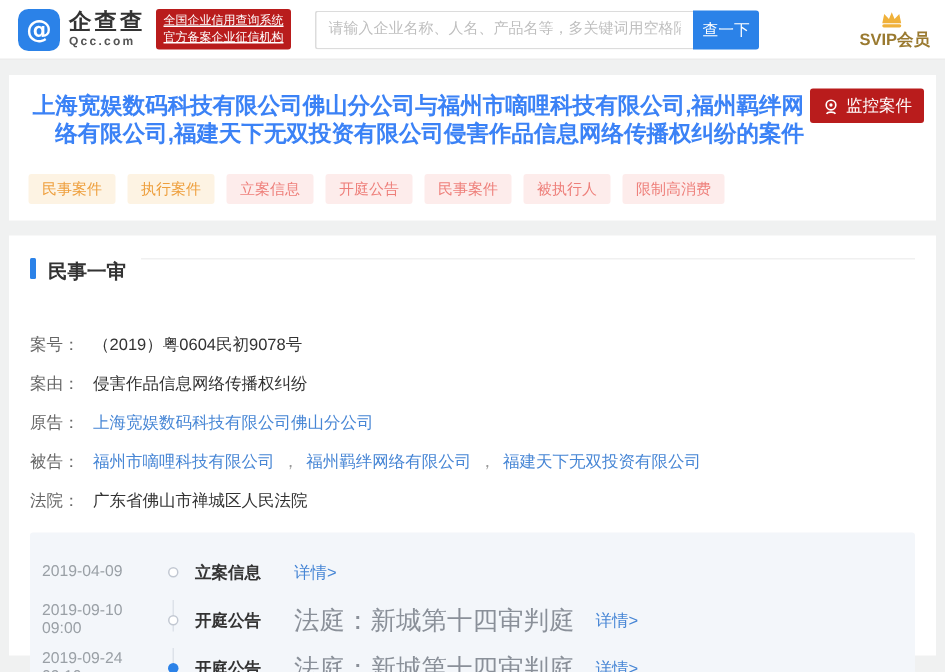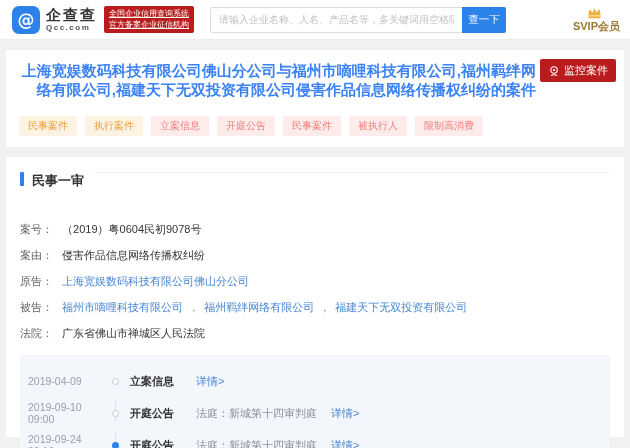--- a/index.html
+++ b/index.html
@@ -59,21 +59,21 @@
   .timeline { margin-top:14px; background:#f3f6fa; border-radius:2px; padding:10px 0 12px 8px; }
   .tl-row { display:flex; align-items:center; height:32px; position:relative; }
   .tl-date { width:72px; font-size:10.5px; color:#9aa0a6; flex:none; }
   .tl-dotcol { width:30px; flex:none; display:flex; justify-content:center; position:relative; }
   .tl-dot { width:7px; height:7px; border-radius:50%; }
   .tl-dot.hollow { border:1px solid #c2c8d2; background:#fff; }
   .tl-dot.filled { background:#2b82e8; }
   .tl-row:not(:last-child) .tl-dotcol::after { content:""; position:absolute;
     left:50%; top:22px; width:1px; height:21px; background:#dde2e9; }
   .tl-event { width:66px; flex:none; font-size:11px; font-weight:bold; color:#333; }
-  .tl-detail { font-size:11px; color:#8a9099; }
+  .tl-detail { font-size:17px; color:#8a9099; }
   .tl-detail:not(:empty) { margin-right:14px; }
   .tl-link { font-size:11px; color:#4786d5; }
 </style>
 </head>
 <body>
 
 <header class="topbar">
   <div class="logo-wrap">
     <div class="logo-sq">@</div>
     <div class="logo-text">

